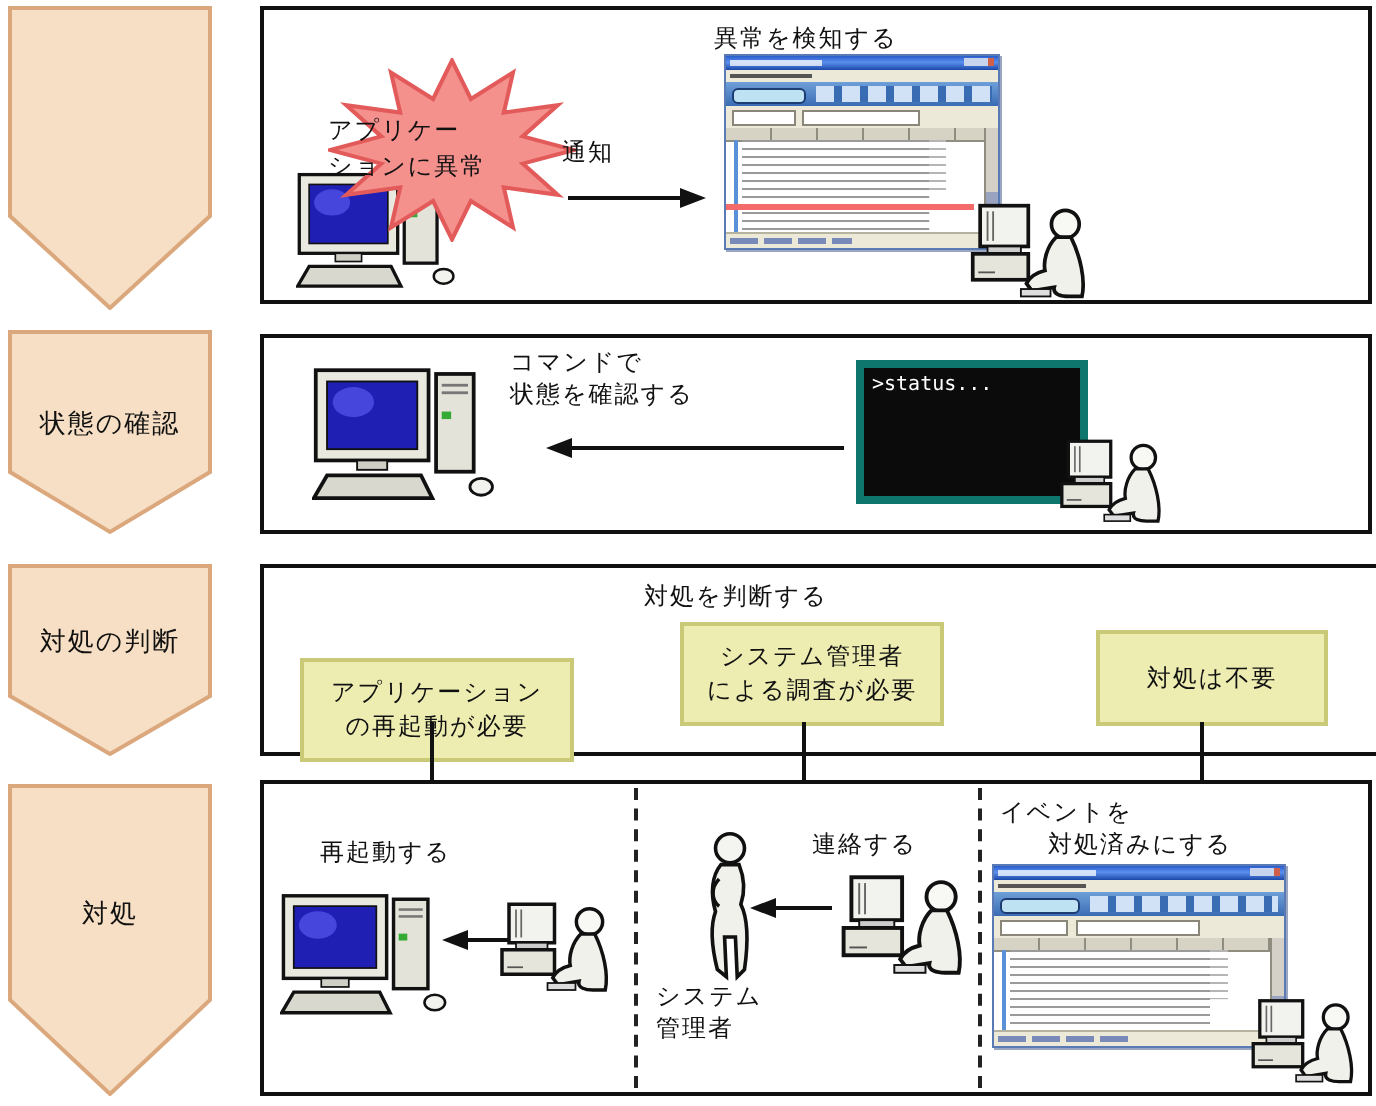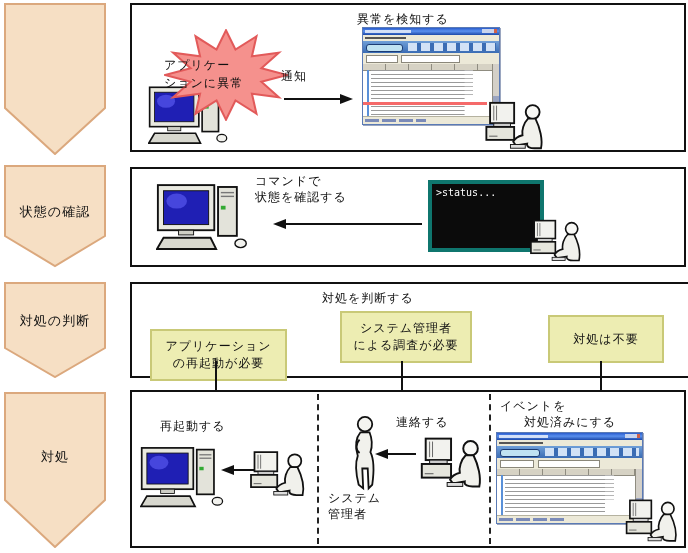--- a/index.html
+++ b/index.html
@@ -240,21 +240,21 @@
     <rect x="34" y="47" width="16" height="4" fill="#ddd" stroke="#111"></rect>
   </svg>
 
   <svg class="abs" style="left:214px;top:24px;" width="38" height="76" viewBox="0 0 36 84">
     <circle cx="18" cy="9" r="8" fill="#f4f4f0" stroke="#111" stroke-width="2"></circle>
     <path d="M13,18 C8,24 7,34 10,44 C7,52 8,64 11,76 L16,80 L15,58 L21,58 L22,80 L26,76 C28,62 28,48 24,40 C27,31 25,23 23,18 Z" fill="#f1f1ec" stroke="#111" stroke-width="2"></path>
     <path d="M12,26 C7,31 8,38 12,41" fill="none" stroke="#111" stroke-width="2"></path>
   </svg>
   <div class="jl" style="left:196px;top:98px;width:76px;">システム</div>
   <div class="jl" style="left:196px;top:114px;width:76px;">管理者</div>
-  <div class="jl" style="left:264px;top:22px;width:70px;">連絡する</div>
+  <div class="jl" style="left:274px;top:22px;width:70px;">連絡する</div>
   <svg class="arrow abs" style="left:242px;top:56px;" width="42" height="12">
     <line x1="13" y1="6" x2="42" y2="6"></line>
       <polygon points="14,1 14,11 1,6"></polygon>
   </svg>
   <svg class="abs" style="left:282px;top:44px;" width="78" height="54" viewBox="0 0 80 54">
     <rect x="12" y="2" width="26" height="22" fill="#f2f2ee" stroke="#111" stroke-width="2"></rect>
     <line x1="16" y1="5" x2="16" y2="21" stroke="#666"></line>
       <line x1="19" y1="5" x2="19" y2="21" stroke="#666"></line>
     <rect x="16" y="24" width="18" height="4" fill="#ccc" stroke="#111"></rect>
     <rect x="8" y="28" width="30" height="14" fill="#e5e5dc" stroke="#111" stroke-width="2"></rect>

